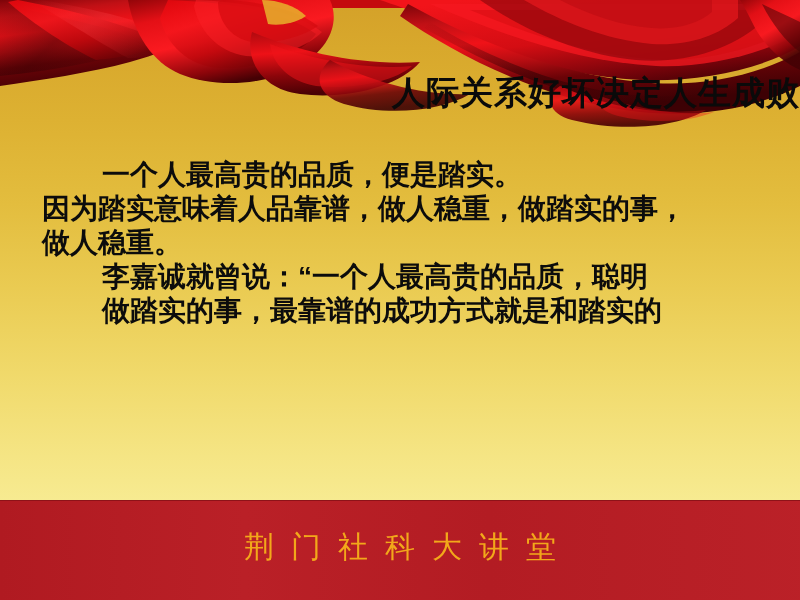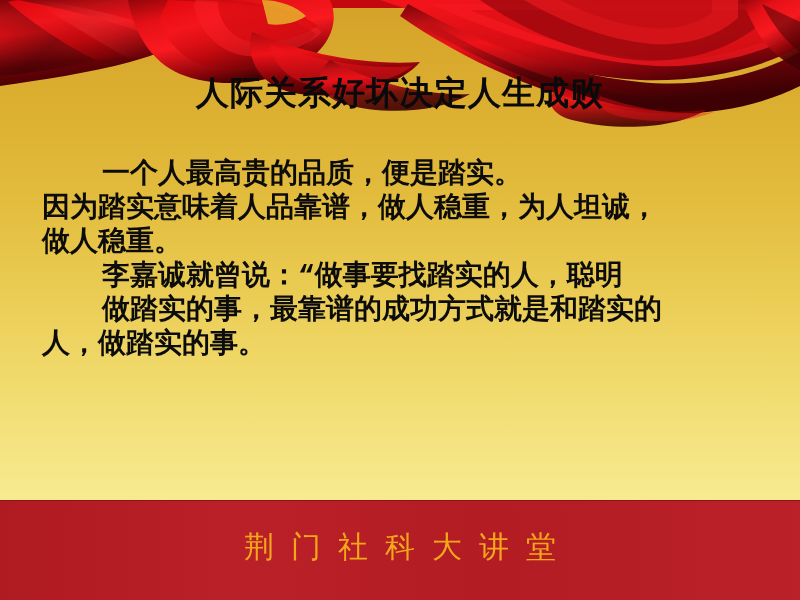--- a/index.html
+++ b/index.html
@@ -65,21 +65,21 @@
     overflow: hidden;
     pointer-events: none;
   }
 
   
   .title {
     position: absolute;
     top: 73px;
     left: 0;
     width: 800px;
-    text-align: center;
+    text-align: right;
     font-size: 33px;
     font-weight: bold;
     color: #0a0a0a;
     letter-spacing: 1px;
     line-height: 40px;
     white-space: nowrap;
   }
 
   
   .content {
@@ -94,21 +94,21 @@
     line-height: 36px;
     margin: 0 0 4px 8px;
     font-family: "DejaVu Serif", "Liberation Serif", serif;
     white-space: nowrap;
   }
   .para {
     font-size: 28px;
     color: #0c0c0c;
     line-height: 34px;
     margin: 0;
-    font-family: Liberation Mono, monospace;
+    font-family: Liberation Sans, sans-serif;
     font-weight: bold;
     letter-spacing: 0px;
     white-space: nowrap;
   }
   .indent { padding-left: 60px; }
 
   
   .footer {
     position: absolute;
     left: 0;
@@ -228,24 +228,23 @@
 
       <path d="M560,86 C604,106 656,116 706,110 C676,128 620,132 572,120 C548,114 544,96 560,86 Z" fill="url(#silkC)" opacity="0.92"></path>
       <path d="M600,96 C640,110 680,116 714,112 C690,122 652,124 618,116 C602,112 596,104 600,96 Z" fill="#f0141a" opacity="0.4"></path>
     </svg>
   </div>
 
   <div class="title">人际关系好坏决定人生成败</div>
 
   <div class="content">
     <p class="para indent">一个人最高贵的品质，便是踏实。</p>
-    <p class="para">因为踏实意味着人品靠谱，做人稳重，为人坦诚，</p>
+    <p class="para">因为踏实意味着人品靠谱，做人稳重，做踏实的事，</p>
     <p class="para">做人稳重。</p>
-    <p class="para indent">李嘉诚就曾说：“做事要找踏实的人，聪明</p>
+    <p class="para indent">李嘉诚就曾说：“一个人最高贵的品质，聪明</p>
     <p class="para indent">做踏实的事，最靠谱的成功方式就是和踏实的</p>
-    <p class="para">人，做踏实的事。</p>
   </div>
 
   <div class="footer">
     <div class="footer-text">荆门社科大讲堂</div>
   </div>
 
 </div>
 
 </body></html>

